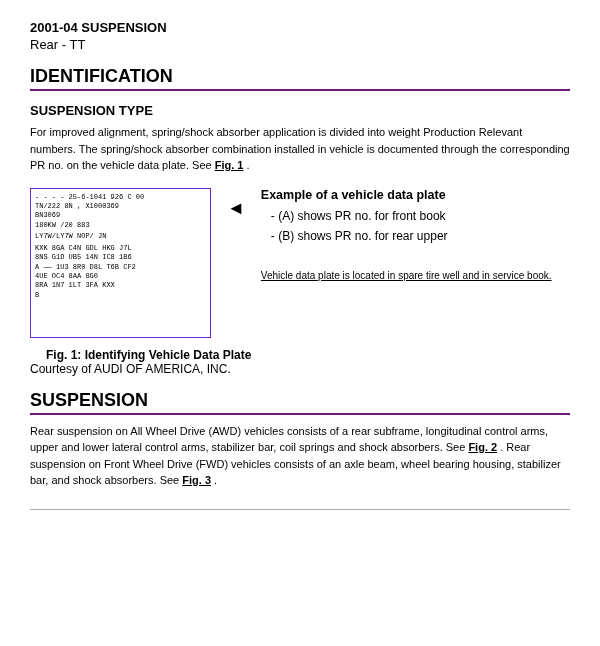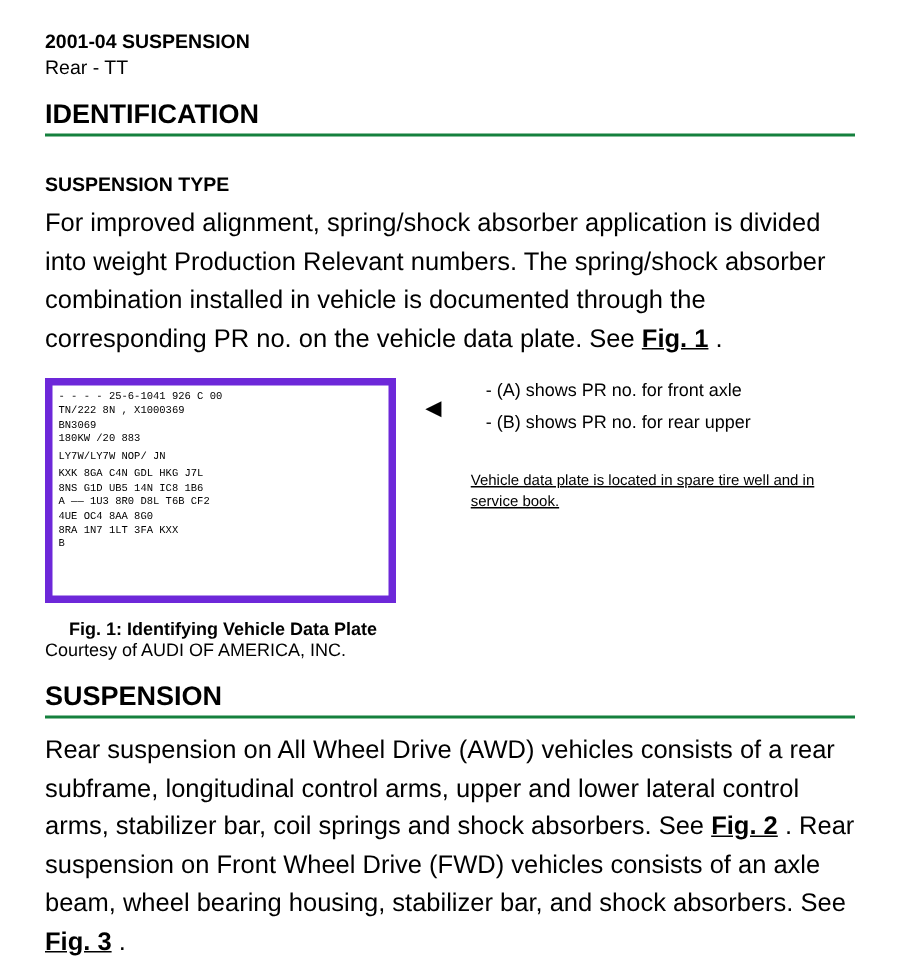--- a/index.html
+++ b/index.html
@@ -28,56 +28,56 @@
     }
 
     .page-subtitle {
       font-size: 13px;
       margin-top: 2px;
     }
 
     .section-heading {
       font-size: 18px;
       font-weight: bold;
-      border-bottom: 2px solid #15803d;
+      border-bottom: 2px solid #701a75;
       padding-bottom: 2px;
       margin-top: 14px;
       margin-bottom: 8px;
     }
 
     .sub-heading {
       font-weight: bold;
       font-size: 13px;
       margin-bottom: 6px;
-      margin-top: 24px;
+      margin-top: 12px;
     }
 
     .body-text {
-      font-size: 17px;
+      font-size: 11px;
       line-height: 1.5;
       margin-bottom: 8px;
     }
 
     .bold-ref {
       font-weight: bold;
       text-decoration: underline;
     }
 
     .figure-area {
       display: flex;
       flex-direction: row;
       margin: 14px 0 10px 0;
       gap: 16px;
       align-items: flex-start;
     }
 
     .vehicle-data-plate {
-      width: 234px;
+      width: 181px;
       min-height: 150px;
-      border: 5px solid #6d28d9;
+      border: 1px solid #6d28d9;
       background: #fff;
       flex-shrink: 0;
       font-size: 8px;
       font-family: 'Courier New', monospace;
       padding: 4px;
       position: relative;
     }
 
     .arrow-left {
       font-size: 18px;
@@ -170,21 +170,22 @@
       <span class="plate-line">A —— 1U3  8R0  D8L T6B CF2</span>
       <span class="plate-line">4UE   OC4 8AA 8G0</span>
       <span class="plate-line">8RA  1N7  1LT  3FA     KXX</span>
       <span class="plate-line">B</span>
     </div>
   </div>
 
   <div class="arrow-left">◄</div>
 
   <div class="figure-legend">
-    <div class="legend-item">- (A) shows PR no. for front axle</div>
+    <div class="example-title">Example of a vehicle data plate</div>
+    <div class="legend-item">- (A) shows PR no. for front book</div>
     <div class="legend-item">- (B) shows PR no. for rear upper</div>
     <div class="legend-note">Vehicle data plate is located in spare tire well and in service book.</div>
   </div>
 </div>
 
 <div class="figure-caption">
   <span class="fig-title">Fig. 1: Identifying Vehicle Data Plate</span><br>
   <span>Courtesy of AUDI OF AMERICA, INC.</span>
 </div>
 

